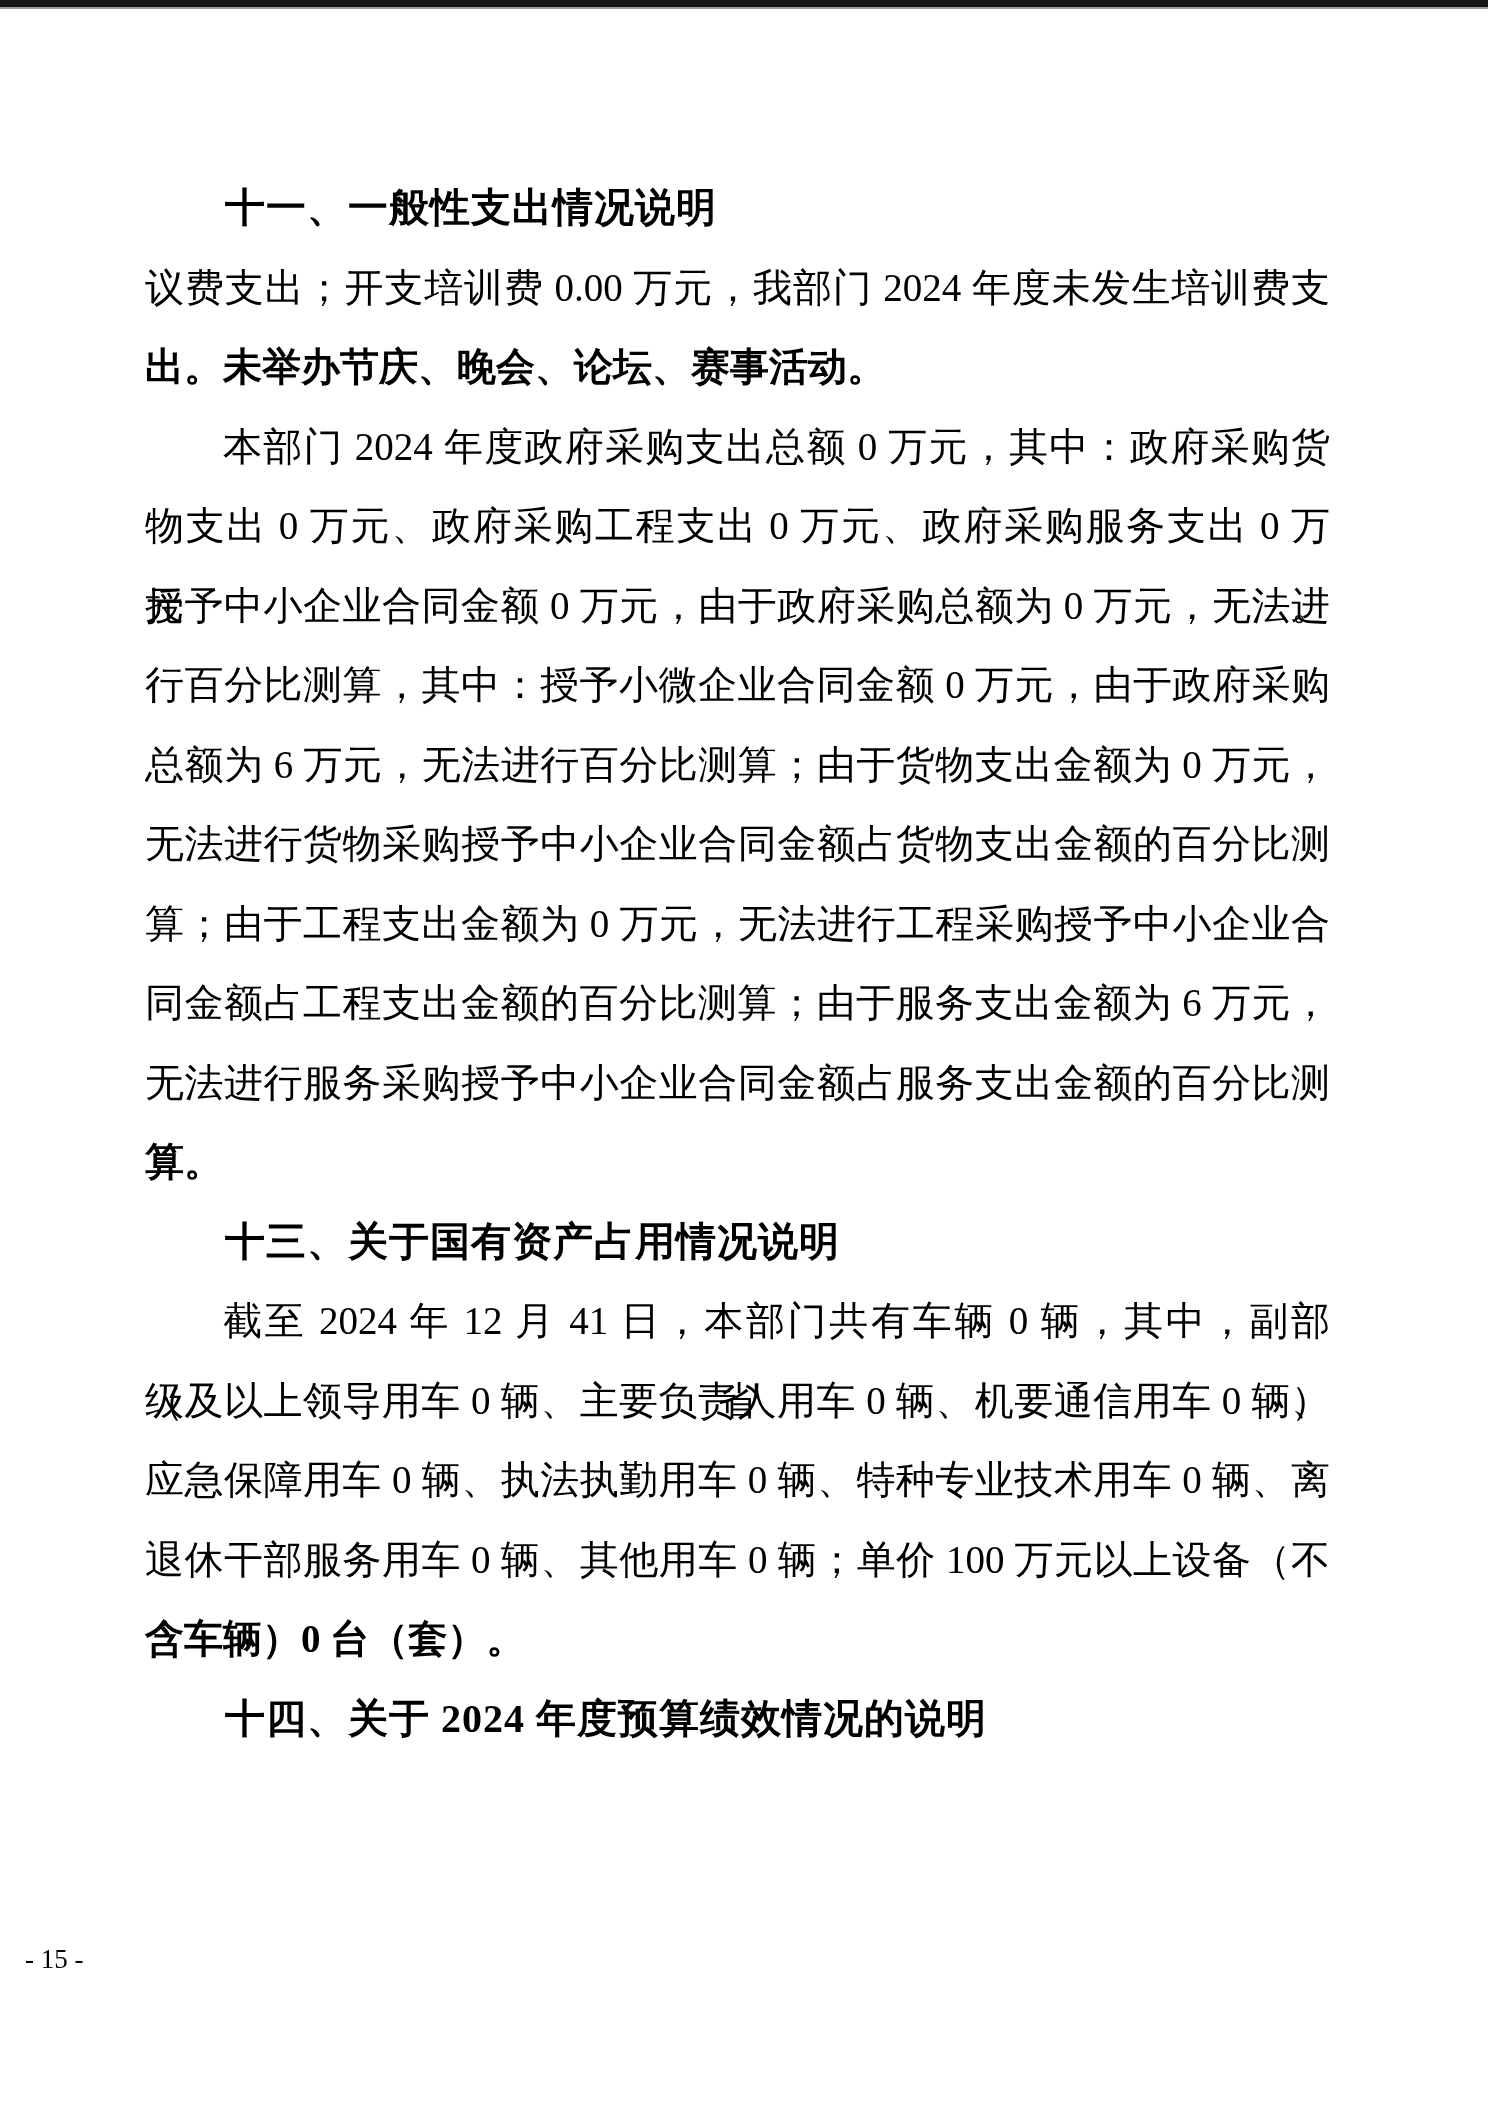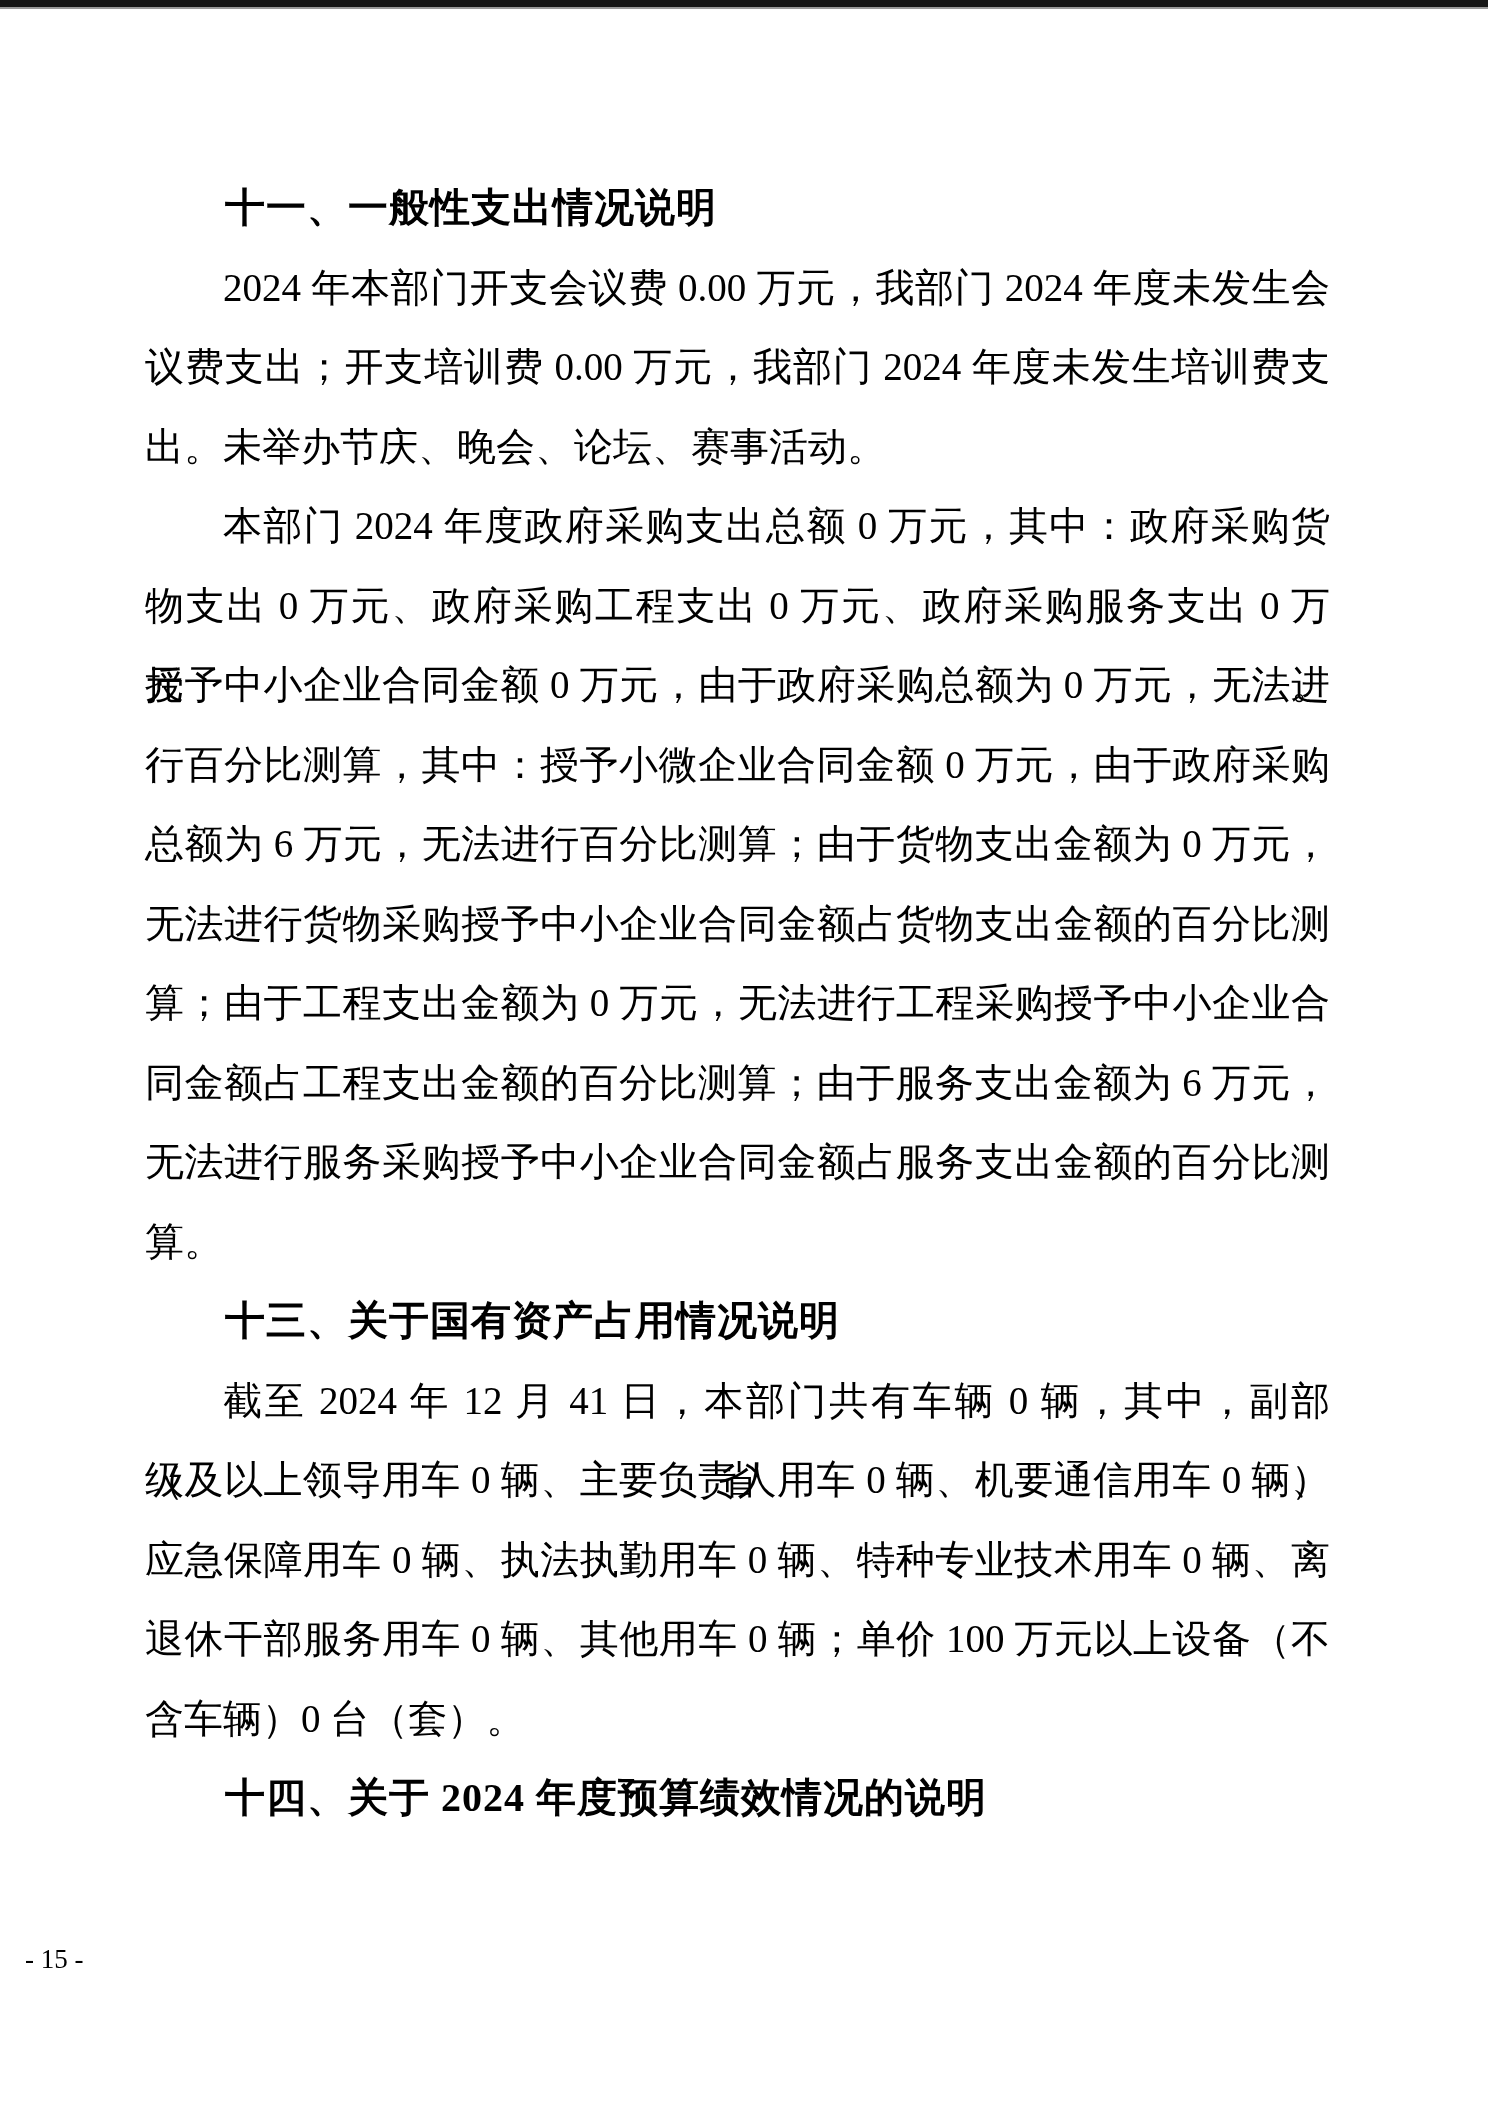--- a/index.html
+++ b/index.html
@@ -26,41 +26,40 @@
   }
   .line { height: 79.5px; white-space: normal; }
   .heading {
     font-weight: 700;
     font-size: 40px;
     text-indent: 2em;
     letter-spacing: 1px;
   }
   .body-line { font-weight: 400; }
   .justify { text-align: justify; text-align-last: justify; }
-  .left { text-align: left; text-align-last: left; }
+  .left { text-align: left; text-align-last: left; font-weight: bold; }
   .indent { text-indent: 2em; }
   .footer {
     position: absolute;
     top: 1944px; left: 0;
     width: 1488px;
     font-size: 27px;
     line-height: 31px;
     color: #000000;
     margin-left: 25px;
   }
 </style>
 </head>
 <body>
 
 <div class="top-edge"></div>
 
 <div class="content">
 
   <div class="line heading">十一、一般性支出情况说明</div>
-  <div class="line body-line justify indent">2024 年本部门开支会议费 0.00 万元，我部门 2024 年度未发生会</div>
   <div class="line body-line justify">议费支出；开支培训费 0.00 万元，我部门 2024 年度未发生培训费支</div>
   <div class="line body-line left">出。未举办节庆、晚会、论坛、赛事活动。</div>
 
   <div class="line body-line justify indent">本部门 2024 年度政府采购支出总额 0 万元，其中：政府采购货</div>
   <div class="line body-line justify">物支出 0 万元、政府采购工程支出 0 万元、政府采购服务支出 0 万元。</div>
   <div class="line body-line justify">授予中小企业合同金额 0 万元，由于政府采购总额为 0 万元，无法进</div>
   <div class="line body-line justify">行百分比测算，其中：授予小微企业合同金额 0 万元，由于政府采购</div>
   <div class="line body-line justify">总额为 6 万元，无法进行百分比测算；由于货物支出金额为 0 万元，</div>
   <div class="line body-line justify">无法进行货物采购授予中小企业合同金额占货物支出金额的百分比测</div>
   <div class="line body-line justify">算；由于工程支出金额为 0 万元，无法进行工程采购授予中小企业合</div>

